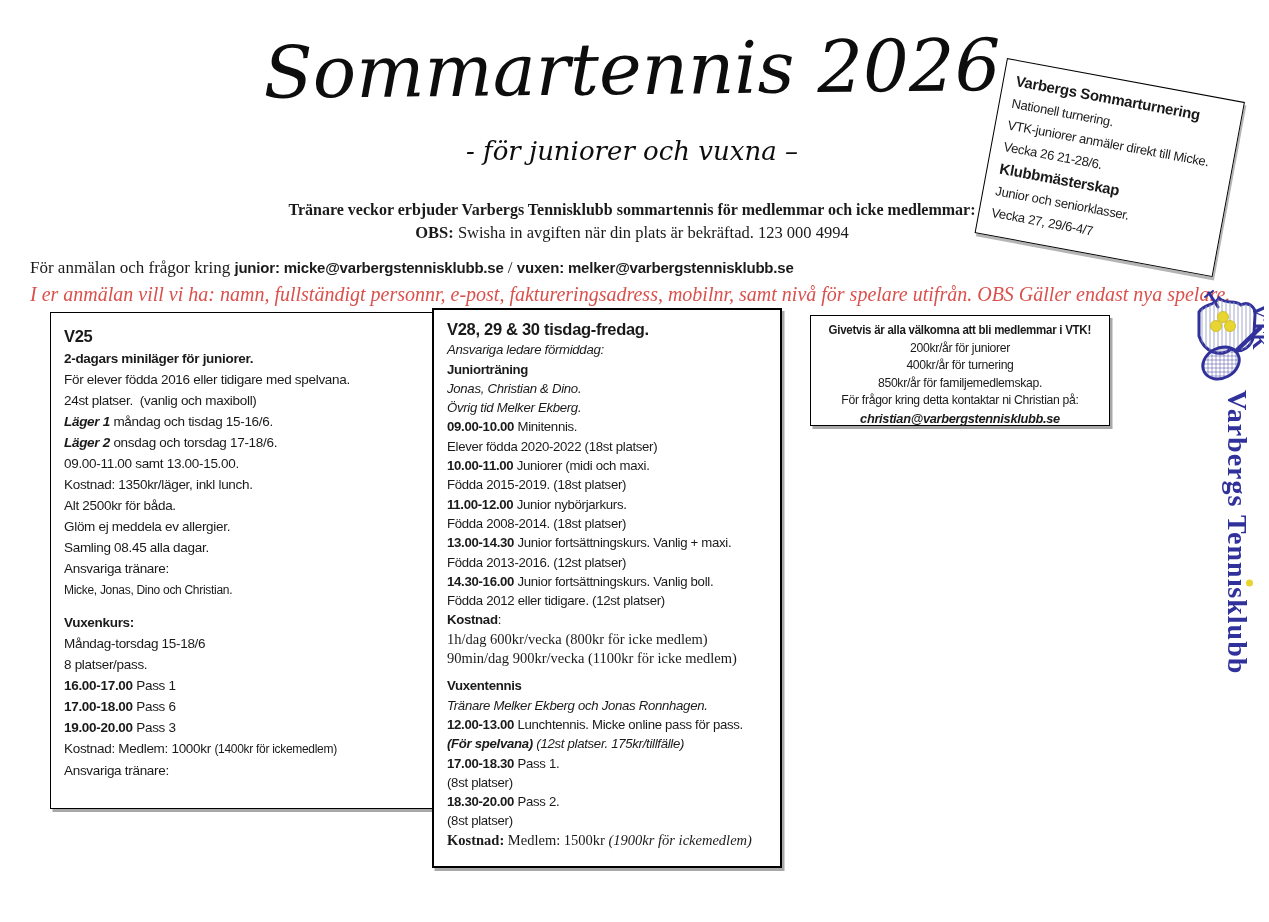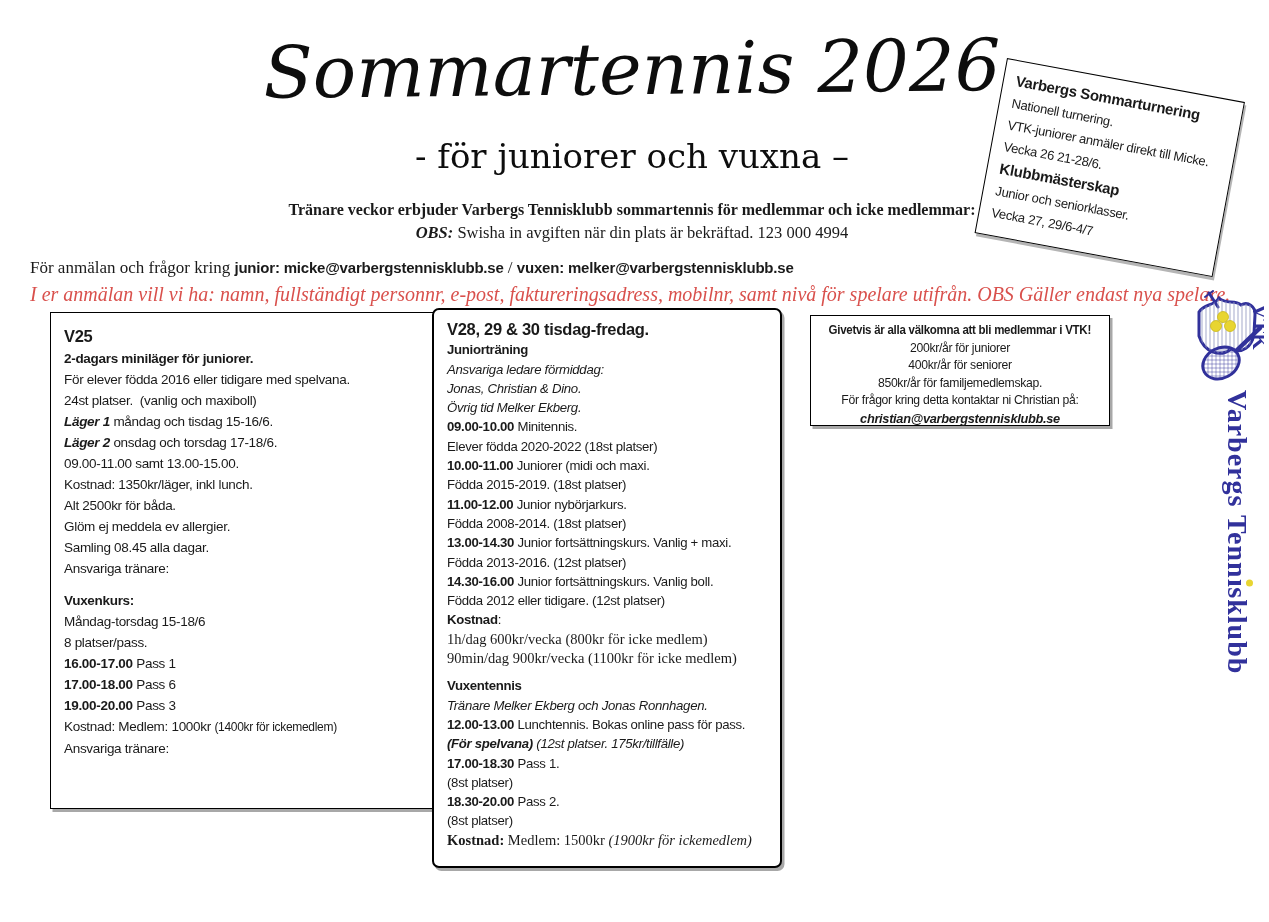--- a/index.html
+++ b/index.html
@@ -5,41 +5,41 @@
   html,body{margin:0;padding:0;}
   body{
     width:1269px;height:922px;position:relative;overflow:hidden;
     background:#ffffff;color:#1a1a1a;
     font-family:"Liberation Sans",sans-serif;
     --logo-blue:#31319b;--logo-yellow:#e8d531;--red:#d9504c;
   }
   
   .hdr-center{position:absolute;left:132px;width:1000px;text-align:center;}
   .title{top:30px;font-family:"DejaVu Serif",serif;font-style:italic;font-size:72px;line-height:1.1;color:#0d0d0d;letter-spacing:0px;transform:rotate(-0.6deg);}
-  .subtitle{top:136px;font-family:"DejaVu Serif",serif;font-size:34px;color:#0d0d0d;}
+  .subtitle{top:136px;font-family:"DejaVu Serif",serif;font-style:italic;font-size:26px;color:#0d0d0d;}
   .intro1{top:201px;font-family:"Liberation Serif",serif;font-weight:bold;font-size:16px;}
   .intro2{top:223px;font-family:"Liberation Serif",serif;font-size:16.5px;}
-  .intro2 .obs{font-weight:bold;font-style:italic;}
+  .intro2 .obs{font-weight:bold;}
   
   .contact{position:absolute;left:30px;top:258px;font-family:"Liberation Serif",serif;font-size:17px;white-space:pre;}
   .contact .mail{font-family:"Liberation Sans",sans-serif;font-weight:bold;font-size:15px;letter-spacing:-0.2px;}
   .rednote{position:absolute;left:30px;top:283px;font-family:"Liberation Serif",serif;font-style:italic;font-size:20px;color:var(--red);white-space:pre;}
   
   .pbox{position:absolute;background:#fff;border:1.2px solid #000;box-shadow:2.5px 3px 0 #a8a8a8;box-sizing:border-box;}
   .tl{white-space:pre;letter-spacing:-0.3px;}
   .tl.gap{height:11px;}
   .s-b{font-weight:bold;}
   .s-i{font-style:italic;}
   .s-lg{font-size:16.5px;}
   .s-md{font-size:15px;}
   .s-sm{font-size:12px;}
   .s-serif{font-family:"Liberation Serif",serif;font-size:14.5px;letter-spacing:0;margin-top:48px;}
   .s-cond{display:inline-block;transform:scaleX(0.9);transform-origin:50% 50%;}
   .box-v25{left:50px;top:312px;width:390px;height:497px;padding:13px 12px 0 13px;font-size:13.5px;line-height:21px;}
-  .box-v28{left:432px;top:308px;width:350px;height:560px;border-width:2px;padding:10px 11px 0 13px;font-size:13.2px;line-height:19.3px;border-radius:7px;}
+  .box-v28{left:432px;top:308px;width:350px;height:560px;border-width:2px;padding:10px 11px 0 13px;font-size:13.2px;line-height:19.3px;}
   .box-v28 .tl.gap{height:8px;}
   .box-mem{left:810px;top:315px;width:300px;height:111px;padding:5px 2px;text-align:center;font-size:12.2px;line-height:17.5px;}
   .box-mem .s-b{font-size:12.8px;}
   
   .box-note{left:1007px;top:58px;width:242px;padding:9px 12px 11px 12px;border-width:1.5px;
     transform:rotate(10.5deg);transform-origin:0 0;font-size:13px;line-height:22px;box-shadow:2px 3px 0 #b5b5b5;}
   
   .crest{position:absolute;left:1190px;top:290px;}
   .st{stroke:var(--logo-blue);fill:none;stroke-linecap:round;}
   .hatchp{stroke:#9aa0c4;stroke-width:1;fill:none;opacity:0.9;}
@@ -80,64 +80,65 @@
     <div class="tl"><span>För elever födda 2016 eller tidigare med spelvana.</span></div>
     <div class="tl"><span>24st platser.  (vanlig och maxiboll)</span></div>
     <div class="tl"><span class="s-b s-i">Läger 1 </span><span>måndag och tisdag 15-16/6.</span></div>
     <div class="tl"><span class="s-b s-i">Läger 2 </span><span>onsdag och torsdag 17-18/6.</span></div>
     <div class="tl"><span>09.00-11.00 samt 13.00-15.00.</span></div>
     <div class="tl"><span>Kostnad: 1350kr/läger, inkl lunch.</span></div>
     <div class="tl"><span>Alt 2500kr för båda.</span></div>
     <div class="tl"><span>Glöm ej meddela ev allergier.</span></div>
     <div class="tl"><span>Samling 08.45 alla dagar.</span></div>
     <div class="tl"><span>Ansvariga tränare:</span></div>
+    <div class="tl"><span class="s-sm">Micke, Jonas, Dino och Christian.</span></div>
     <div class="tl gap"></div>
     <div class="tl"><span class="s-b">Vuxenkurs:</span></div>
     <div class="tl"><span>Måndag-torsdag 15-18/6</span></div>
     <div class="tl"><span>8 platser/pass.</span></div>
     <div class="tl"><span class="s-b">16.00-17.00 </span><span>Pass 1</span></div>
     <div class="tl"><span class="s-b">17.00-18.00 </span><span>Pass 6</span></div>
     <div class="tl"><span class="s-b">19.00-20.00 </span><span>Pass 3</span></div>
     <div class="tl"><span>Kostnad: Medlem: 1000kr </span><span class="s-sm">(1400kr för ickemedlem)</span></div>
     <div class="tl"><span>Ansvariga tränare:</span></div>
   </div>
 <div class="pbox box-v28">
     <div class="tl"><span class="s-b s-lg">V28, 29 &amp; 30 tisdag-fredag.</span></div>
+    <div class="tl"><span class="s-i">Ansvariga ledare förmiddag:</span></div>
     <div class="tl"><span class="s-b">Juniorträning</span></div>
-    <div class="tl"><span class="s-i">Ansvariga ledare förmiddag:</span></div>
     <div class="tl"><span class="s-i">Jonas, Christian &amp; Dino.</span></div>
     <div class="tl"><span class="s-i">Övrig tid Melker Ekberg.</span></div>
     <div class="tl"><span class="s-b">09.00-10.00 </span><span>Minitennis.</span></div>
     <div class="tl"><span>Elever födda 2020-2022 (18st platser)</span></div>
     <div class="tl"><span class="s-b">10.00-11.00 </span><span>Juniorer (midi och maxi.</span></div>
     <div class="tl"><span>Födda 2015-2019. (18st platser)</span></div>
     <div class="tl"><span class="s-b">11.00-12.00 </span><span>Junior nybörjarkurs.</span></div>
     <div class="tl"><span>Födda 2008-2014. (18st platser)</span></div>
     <div class="tl"><span class="s-b">13.00-14.30 </span><span>Junior fortsättningskurs. Vanlig + maxi.</span></div>
     <div class="tl"><span>Födda 2013-2016. (12st platser)</span></div>
     <div class="tl"><span class="s-b">14.30-16.00 </span><span>Junior fortsättningskurs. Vanlig boll.</span></div>
     <div class="tl"><span>Födda 2012 eller tidigare. (12st platser)</span></div>
     <div class="tl"><span class="s-b">Kostnad</span><span>:</span></div>
     <div class="tl"><span class="s-serif">1h/dag 600kr/vecka (800kr för icke medlem)</span></div>
     <div class="tl"><span class="s-serif">90min/dag 900kr/vecka (1100kr för icke medlem)</span></div>
     <div class="tl gap"></div>
     <div class="tl"><span class="s-b">Vuxentennis</span></div>
     <div class="tl"><span class="s-i">Tränare Melker Ekberg och Jonas Ronnhagen.</span></div>
-    <div class="tl"><span class="s-b">12.00-13.00 </span><span>Lunchtennis. Bokas online pass för pass.</span></div>
+    <div class="tl"><span class="s-b">12.00-13.00 </span><span>Lunchtennis. Micke online pass för pass.</span></div>
     <div class="tl"><span class="s-b s-i">(För spelvana) </span><span class="s-i">(12st platser. 175kr/tillfälle)</span></div>
     <div class="tl"><span class="s-b">17.00-18.30 </span><span>Pass 1.</span></div>
     <div class="tl"><span>(8st platser)</span></div>
     <div class="tl"><span class="s-b">18.30-20.00 </span><span>Pass 2.</span></div>
     <div class="tl"><span>(8st platser)</span></div>
     <div class="tl"><span class="s-serif s-b">Kostnad: </span><span class="s-serif">Medlem: 1500kr </span><span class="s-serif s-i">(1900kr för ickemedlem)</span></div>
   </div>
 <div class="pbox box-mem">
     <div class="tl"><span class="s-b s-cond">Givetvis är alla välkomna att bli medlemmar i VTK!</span></div>
     <div class="tl"><span>200kr/år för juniorer</span></div>
-    <div class="tl"><span>400kr/år för seniorer</span></div>
+    <div class="tl"><span>400kr/år för turnering</span></div>
     <div class="tl"><span>850kr/år för familjemedlemskap.</span></div>
     <div class="tl"><span>För frågor kring detta kontaktar ni Christian på:</span></div>
     <div class="tl"><span class="s-b s-i">christian@varbergstennisklubb.se</span></div>
   </div>
 
 <svg class="crest" viewBox="0 0 74 96" width="74" height="96">
   <defs>
     <clipPath id="cpShield">
         <path d="M9,22 C15,13 23,17 29,8 C36,15 45,9 51,15 C58,11 66,17 65,25 L64,44 C62,57 52,64 41,59 C30,68 14,62 9,46 Z"></path>
       </clipPath>

